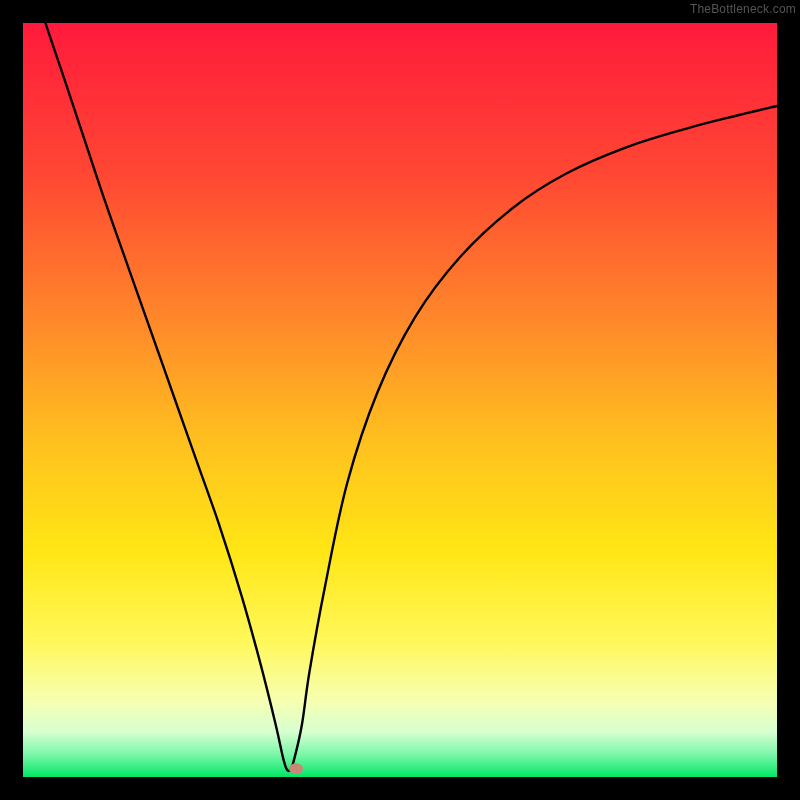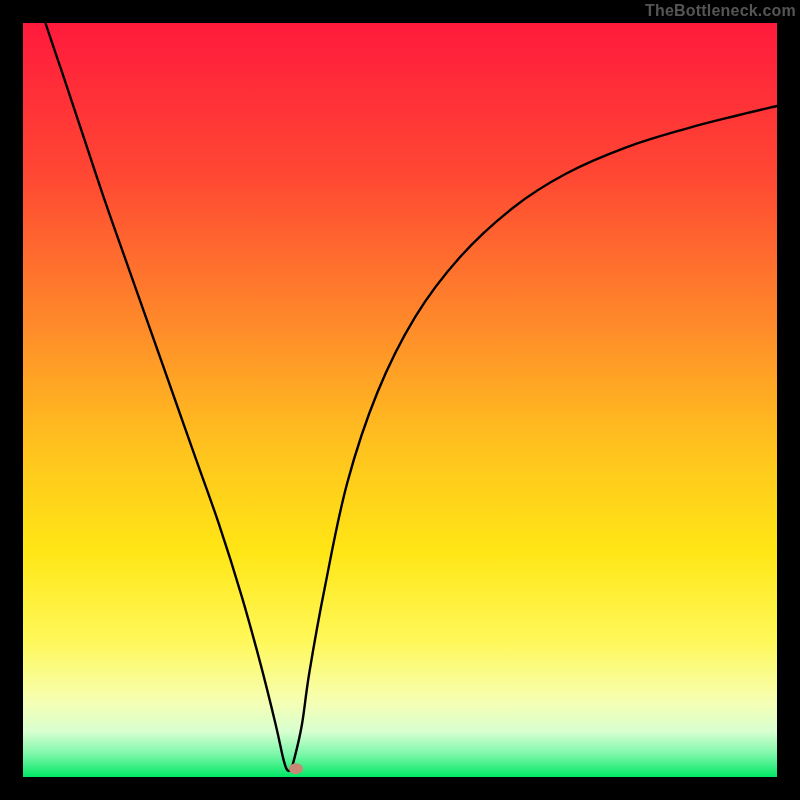--- a/index.html
+++ b/index.html
@@ -24,22 +24,22 @@
     left: 0;
     top: 0;
     width: 754px;
     height: 754px;
   }
   .watermark {
     position: absolute;
     top: 2px;
     right: 4px;
     color: #555555;
-    font-size: 16px;
-    font-weight: 700;
+    font-size: 12px;
+    font-weight: 400;
     letter-spacing: 0.2px;
   }
   svg { display: block; }
 </style>
 </head>
 <body>
 
 <div class="frame">
   <svg class="plot-area" viewBox="0 0 754 754">
     <defs>

